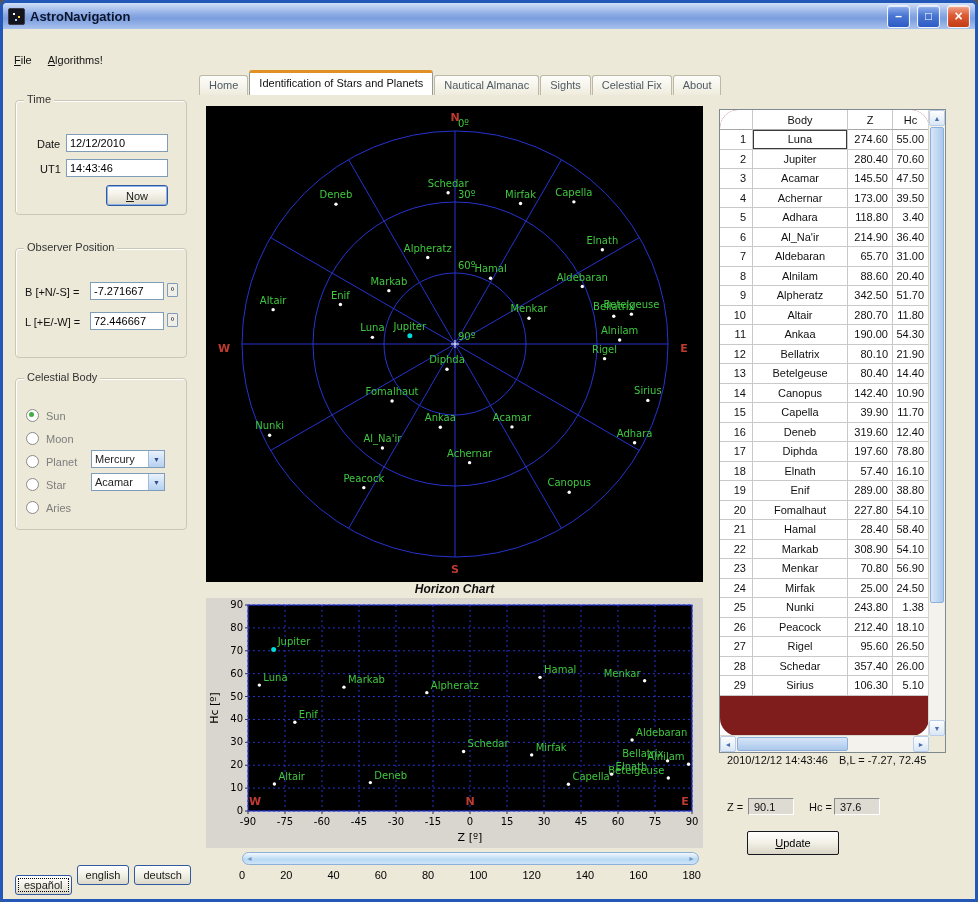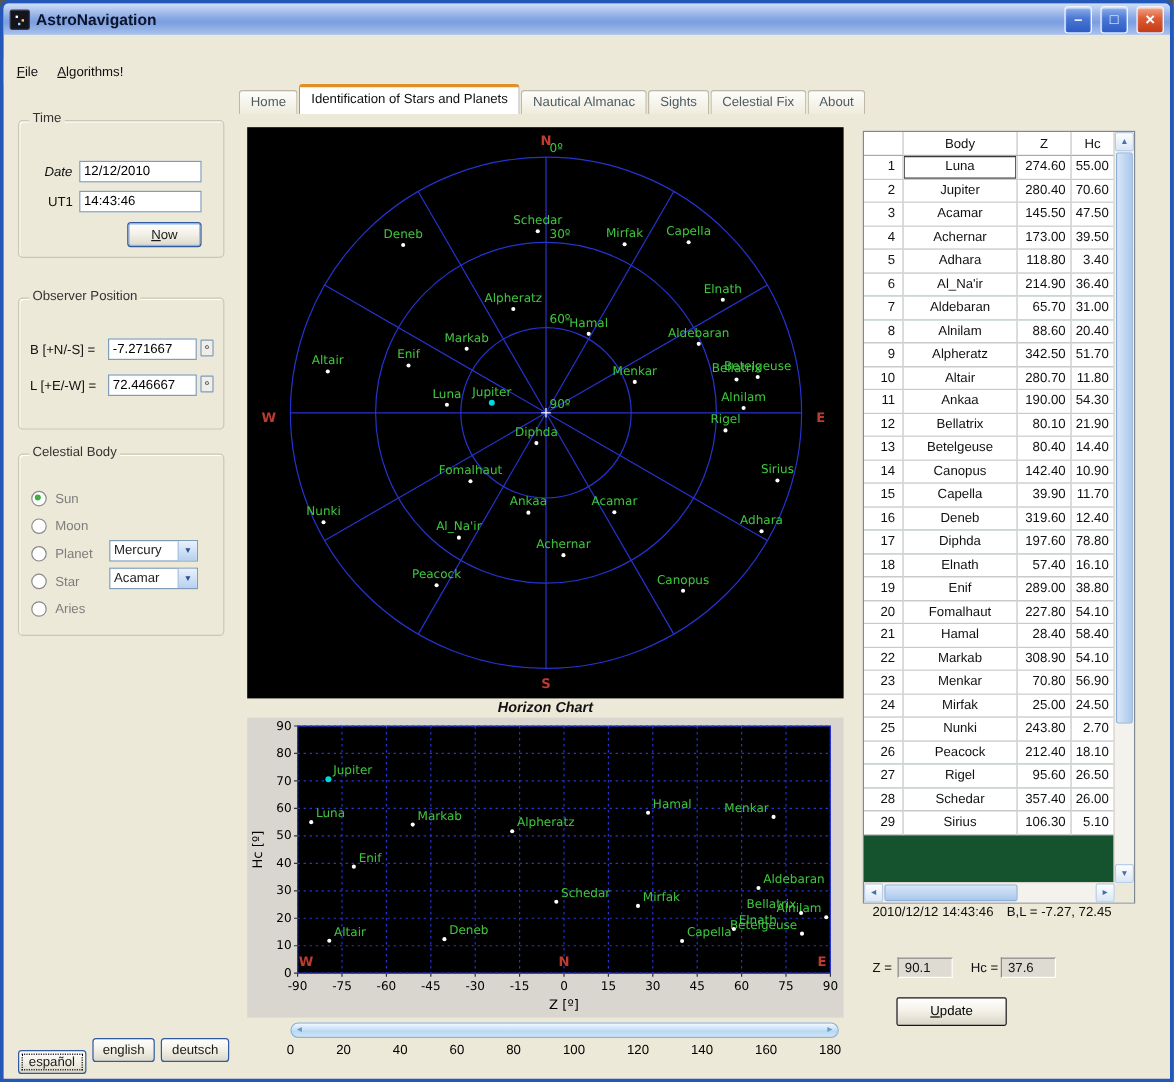--- a/index.html
+++ b/index.html
@@ -50,21 +50,21 @@
   .hz-title{position:absolute;left:203px;top:579px;width:497px;text-align:center;font-weight:bold;font-size:12px;font-style:italic;}
   .hz-panel{position:absolute;left:203px;top:595px;width:497px;height:250px;background:#d9d6cf;}
   svg{font-family:"DejaVu Sans",sans-serif;display:block;}
   
   .zscroll{position:absolute;left:239px;top:849px;width:457px;height:13px;border:1px solid #8cb0d8;border-radius:7px;background:linear-gradient(180deg,#f2f8fe,#b9d9f3 60%,#cfe4f8);box-sizing:border-box;}
   .zs-arrow{position:absolute;top:0;height:11px;line-height:11px;font-size:7px;color:#6d9bc8;}
   .zs-left{left:3px;} .zs-right{right:3px;}
   .scroll-axis{position:absolute;left:236px;top:866px;width:462px;display:flex;justify-content:space-between;font-size:11px;color:#000;}
   
   .tablewrap{position:absolute;left:716px;top:106px;width:225px;height:642px;background:#fff;border:1px solid #808890;box-sizing:content-box;}
-  .tgrid{position:absolute;left:0;top:0;right:16px;bottom:16px;overflow:hidden;background:#14532d;}
+  .tgrid{position:absolute;left:0;top:0;right:16px;bottom:16px;overflow:hidden;background:#7f1d1d;border-radius:18px;}
   .thead,.trow{display:flex;}
   .thead{height:20px;} .trow{height:19.5px;}
   .tcell{border-right:1px solid #c9c9c9;border-bottom:1px solid #c9c9c9;display:flex;align-items:center;box-sizing:border-box;font-size:11px;background:#fff;}
   .c0{width:33px;justify-content:flex-end;padding-right:6px;}
   .c1{width:95px;justify-content:center;}
   .c2{width:45px;justify-content:flex-end;padding-right:4px;}
   .c3{width:36px;justify-content:flex-end;padding-right:4px;}
   .th{justify-content:center !important;padding:0 !important;border-bottom:1px solid #a8a8a8;}
   .cellfocus{box-shadow:inset 0 0 0 1px #3a3a3a;}
   .vscroll{position:absolute;right:0;top:0;bottom:16px;width:16px;background:#f4f2ec;border-left:1px solid #d8d5cc;display:flex;flex-direction:column;}
@@ -97,21 +97,21 @@
     <span class="tb-btn tb-close">×</span>
   </div>
 
   <div class="menubar">
     <span class="menu-item">File</span>
     <span class="menu-item">Algorithms!</span>
   </div>
 
   <div class="groupbox" id="gb-time">
     <span class="gb-label">Time</span>
-    <span class="abslbl" style="left:21px;top:37px;font-style:italic;">Date</span>
+    <span class="abslbl" style="left:21px;top:37px;">Date</span>
     <input class="xp-input" style="left: 50px; top: 33px; width: 102px; height: 18px;" value="12/12/2010">
     <span class="abslbl" style="left:24px;top:62px;">UT1</span>
     <input class="xp-input" style="left: 50px; top: 58px; width: 102px; height: 18px;" value="14:43:46">
     <button class="xp-btn now-btn default-ring">
         <span class="btn-text">Now</span>
       </button>
   </div>
 
   <div class="groupbox" id="gb-obs">
     <span class="gb-label">Observer Position</span>
@@ -543,21 +543,21 @@
           <div class="trow">
             <div class="tcell c0">24</div>
             <div class="tcell c1">Mirfak</div>
             <div class="tcell c2">25.00</div>
             <div class="tcell c3">24.50</div>
           </div>
           <div class="trow">
             <div class="tcell c0">25</div>
             <div class="tcell c1">Nunki</div>
             <div class="tcell c2">243.80</div>
-            <div class="tcell c3">2.70</div>
+            <div class="tcell c3">1.38</div>
           </div>
           <div class="trow">
             <div class="tcell c0">26</div>
             <div class="tcell c1">Peacock</div>
             <div class="tcell c2">212.40</div>
             <div class="tcell c3">18.10</div>
           </div>
           <div class="trow">
             <div class="tcell c0">27</div>
             <div class="tcell c1">Rigel</div>

